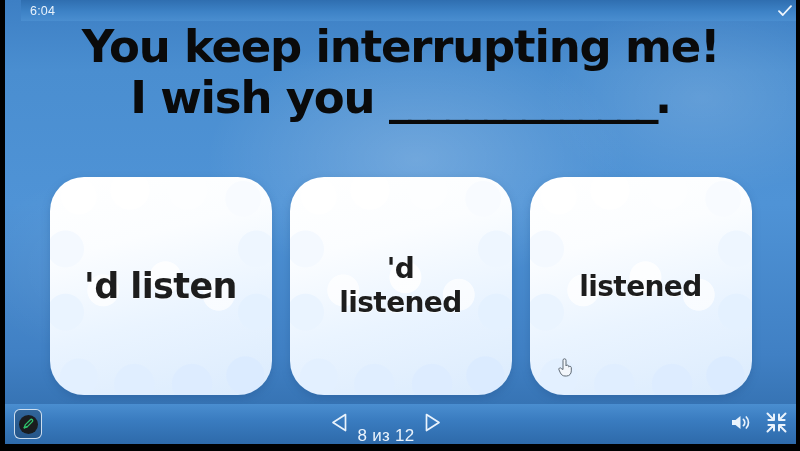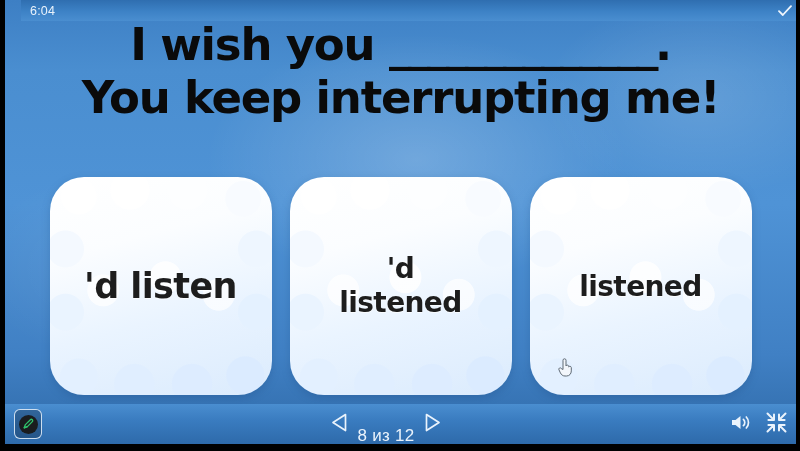--- a/index.html
+++ b/index.html
@@ -131,22 +131,22 @@
         <span>
           <svg width="14" height="12" viewBox="0 0 14 12">
             <path d="M1 6.2 L4.8 10 L13 1.2" stroke="#eef5fc" stroke-width="1.8" fill="none" stroke-linecap="round" stroke-linejoin="round"></path>
           </svg>
         </span>
         <span>6</span>
       </div>
     </div>
 
     <div class="question">
+      <div class="q-line">You keep interrupting me!</div>
       <div class="q-line q-line2"><span>I wish you </span><span class="blank">______________</span><span>.</span></div>
-      <div class="q-line">You keep interrupting me!</div>
     </div>
 
     <div class="cards">
 
       <div class="card card-1">
         <div class="cloud"></div>
         <div class="card-label">'d listen</div>
       </div>
 
       <div class="card card-2">

